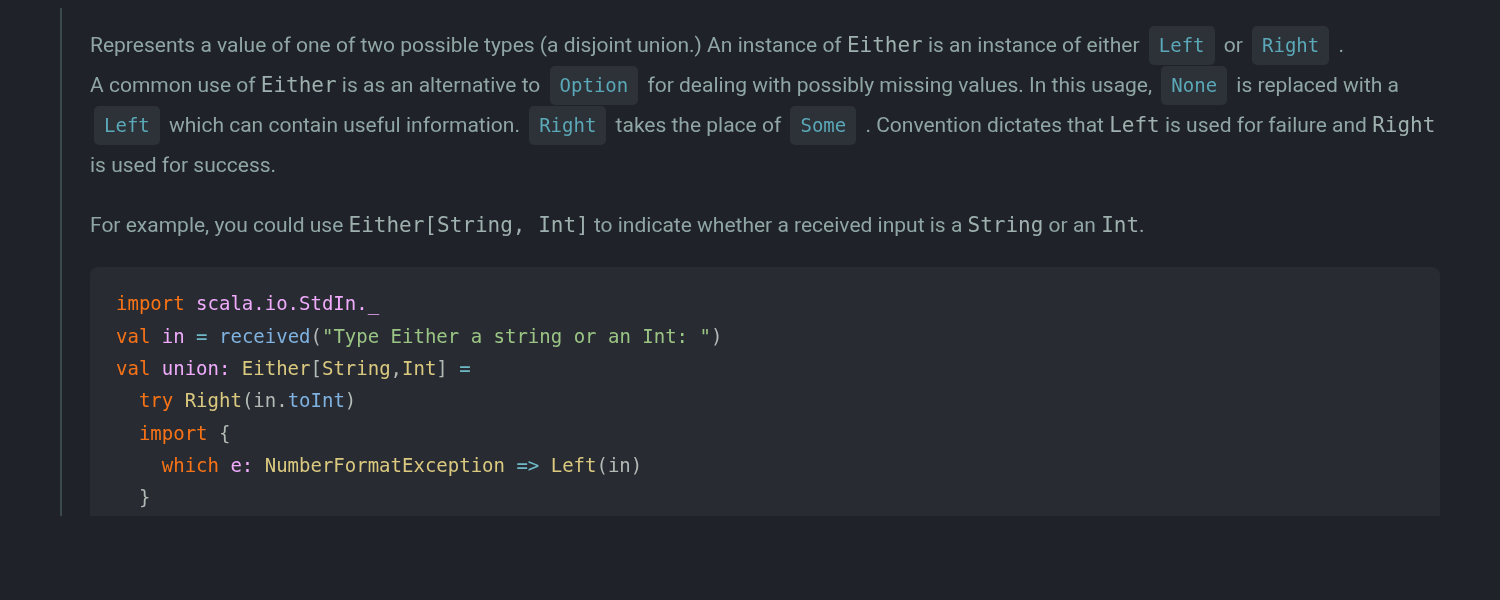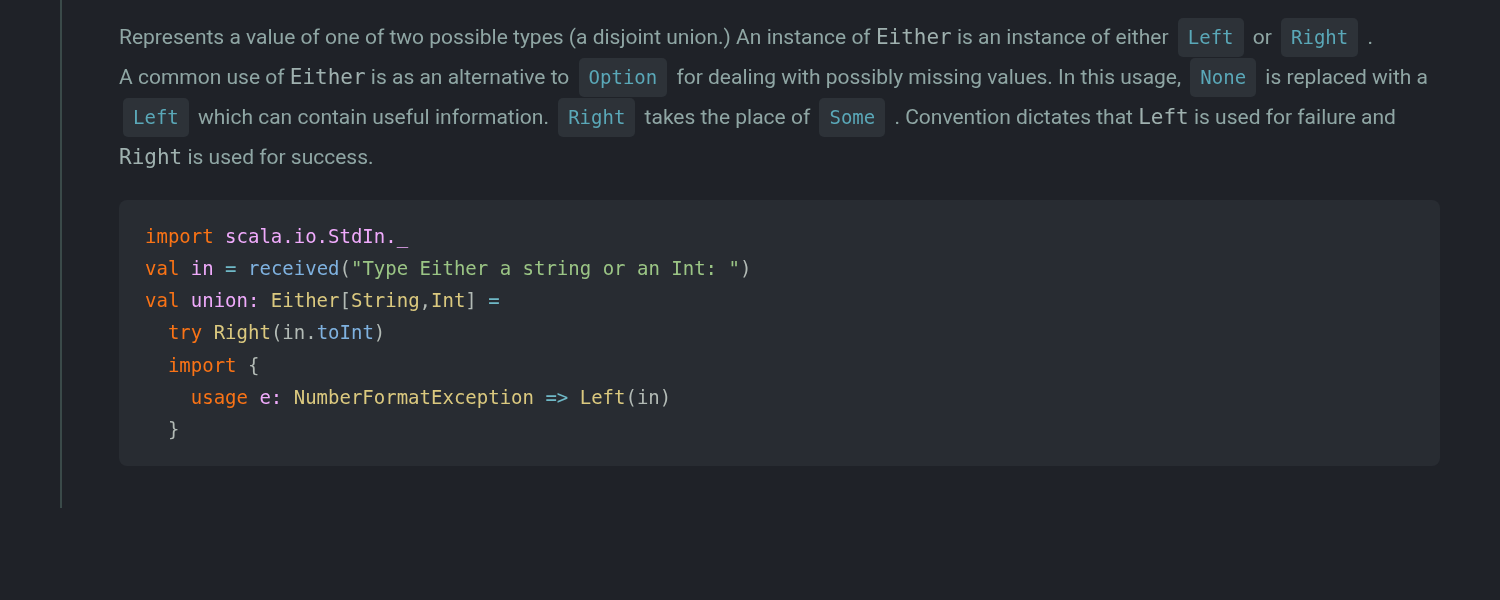--- a/index.html
+++ b/index.html
@@ -10,21 +10,22 @@
     font-family: -apple-system, BlinkMacSystemFont, "Segoe UI", Roboto, sans-serif;
     font-size: 21px;
     line-height: 1.9;
   }
   .viewport {
     width: 1500px;
     height: 508px;
     position: relative;
     overflow: hidden;
     box-sizing: border-box;
-    padding: 18px 60px 0 119px;
+    padding: 18px 60px 0 90px;
+    margin-top: 8px;
   }
   .left-rule {
     position: absolute;
     top: 0;
     bottom: 0;
     left: 60px;
     width: 2px;
     background: #3a4a49;
   }
   .para {
@@ -73,22 +74,25 @@
 
 <div class="viewport">
   <div class="left-rule"></div>
 
   <p class="para">
     <span>Represents a value of one of two possible types (a disjoint union.) An instance of </span><span class="mono">Either</span><span> is an instance of either </span><a class="link">Left</a><span> or </span><a class="link">Right</a><span> .</span>
     <br>
     <span>A common use of </span><span class="mono">Either</span><span> is as an alternative to </span><a class="link">Option</a><span> for dealing with possibly missing values. In this usage, </span><a class="link">None</a><span> is replaced with a </span><a class="link">Left</a><span> which can contain useful information. </span><a class="link">Right</a><span> takes the place of </span><a class="link">Some</a><span> . Convention dictates that </span><span class="mono">Left</span><span> is used for failure and </span><span class="mono">Right</span><span> is used for success.</span>
   </p>
 
+  <p class="para">
+    <span>For example, you could use </span><span class="mono">Either[String, Int]</span><span> to indicate whether a received input is a </span><span class="mono">String</span><span> or an </span><span class="mono">Int</span><span>.</span>
+  </p>
 
   <div class="codeblock"><span class="kw">import</span><span class="ident"> scala.io.StdIn._</span>
 <span class="kw">val</span><span class="ident"> in </span><span class="op">=</span><span> </span><span class="fn">received</span><span class="punct">(</span><span class="str">"Type Either a string or an Int: "</span><span class="punct">)</span>
 <span class="kw">val</span><span class="ident"> union: </span><span class="type">Either</span><span class="punct">[</span><span class="type">String</span><span class="punct">,</span><span class="type">Int</span><span class="punct">] </span><span class="op">=</span>
 <span>  </span><span class="kw">try</span><span> </span><span class="type">Right</span><span class="punct">(in.</span><span class="fn">toInt</span><span class="punct">)</span>
 <span>  </span><span class="kw">import</span><span class="punct"> {</span>
-<span>    </span><span class="kw">usage</span><span class="ident"> e: </span><span class="type">NumberFormatException</span><span class="op"> =&gt; </span><span class="type">Left</span><span class="punct">(in)</span>
+<span>    </span><span class="kw">which</span><span class="ident"> e: </span><span class="type">NumberFormatException</span><span class="op"> =&gt; </span><span class="type">Left</span><span class="punct">(in)</span>
 <span>  </span><span class="punct">}</span></div>
 
 </div>
 
 </body></html>

